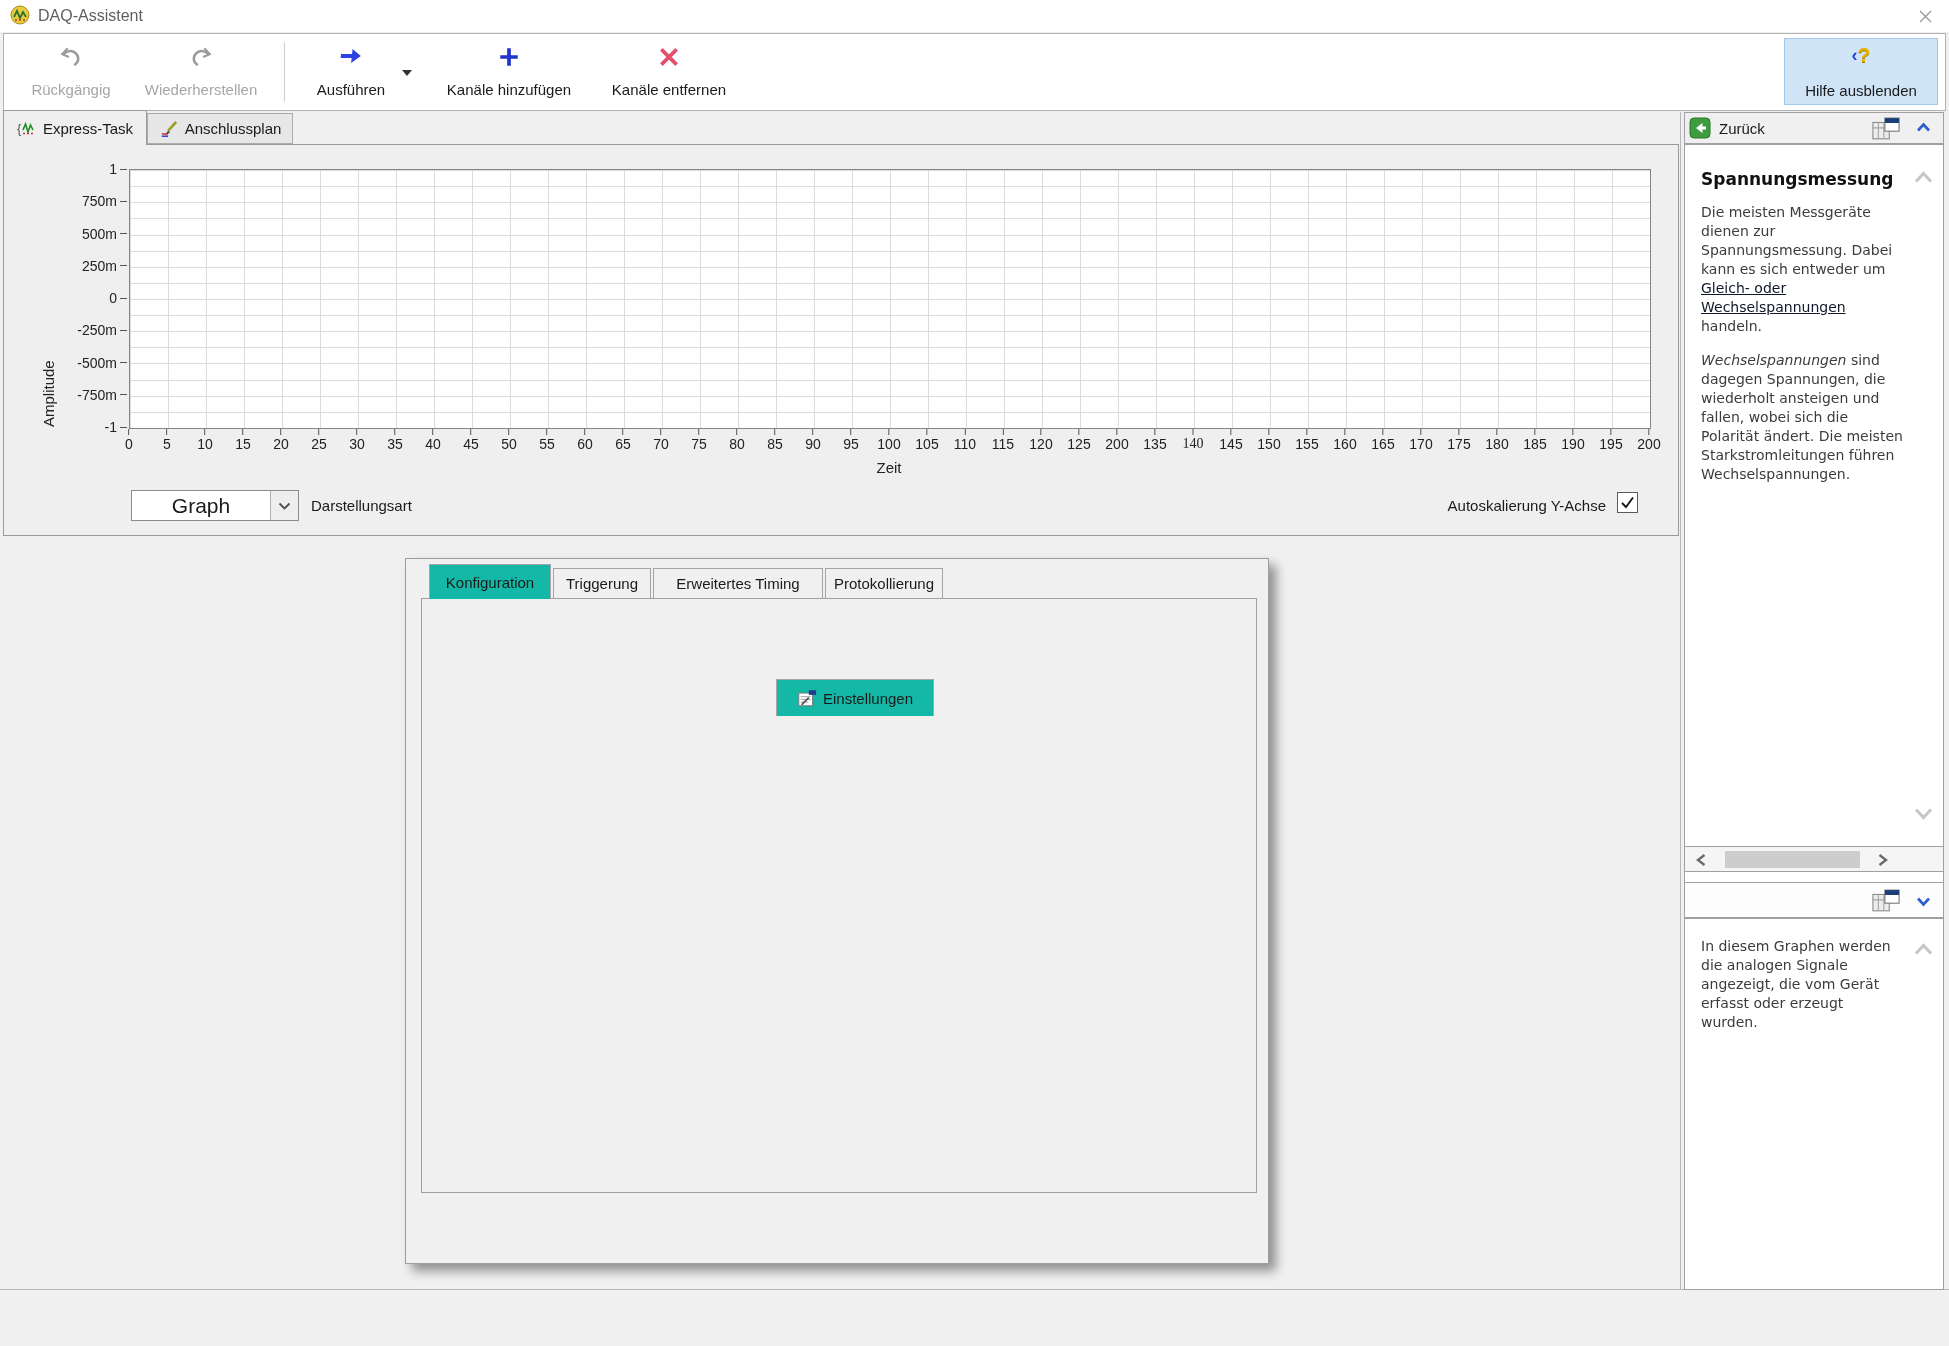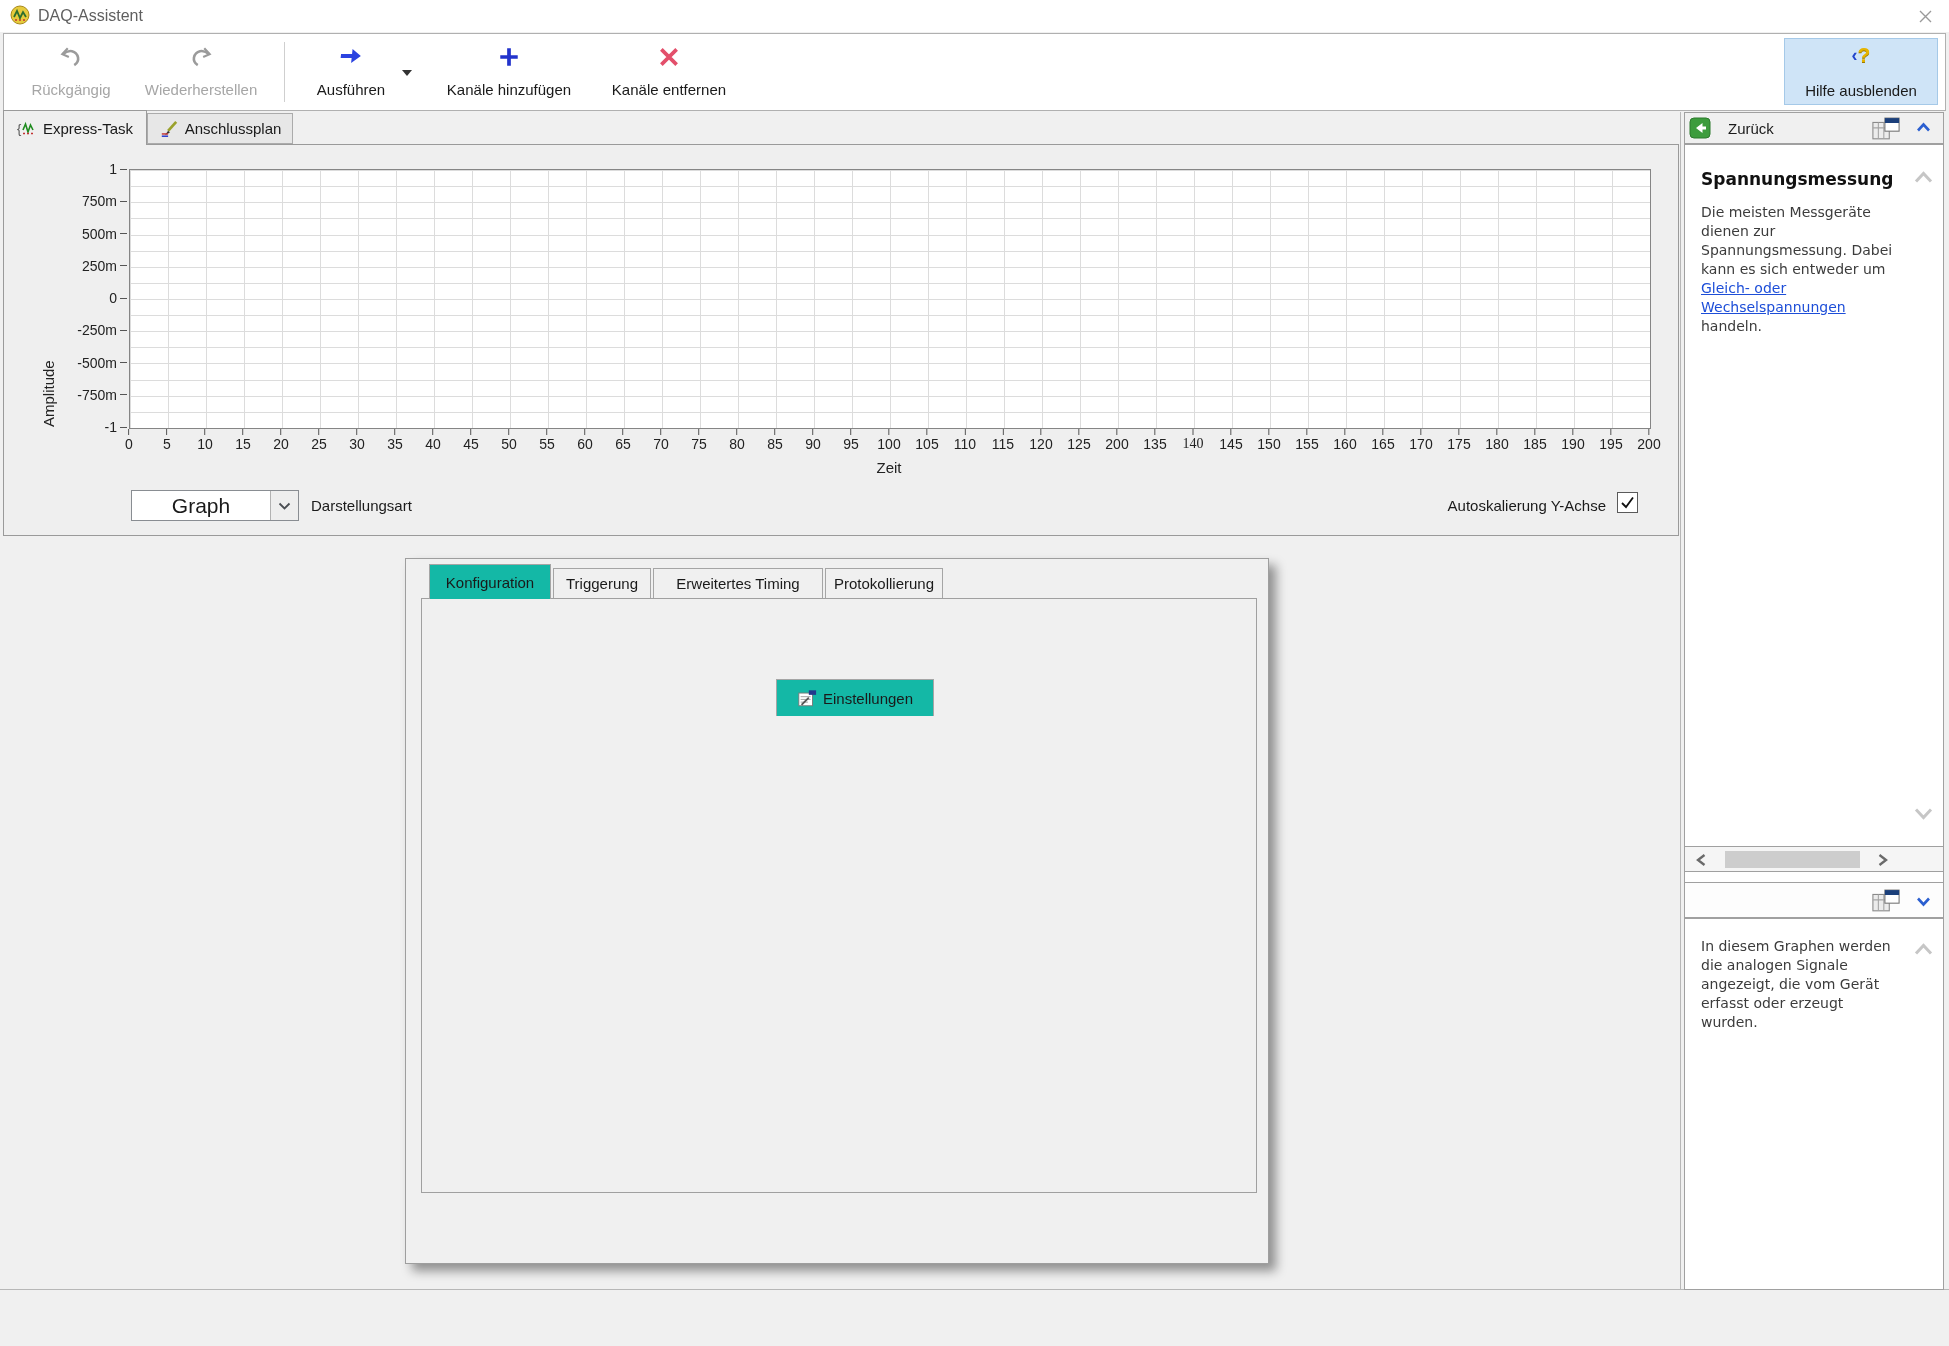--- a/index.html
+++ b/index.html
@@ -91,21 +91,21 @@
   .hp-sec{position:absolute;left:0;width:260px;border:1px solid #a0a0a0;box-sizing:border-box;}
   #hp-topbar{top:0;height:32px;background:#f0f0f0;display:flex;align-items:center;}
   #hp-content1{top:32px;height:814px;background:#fff;font-family:"DejaVu Sans",sans-serif;}
   #hp-hscroll{top:734px;height:26px;background:#f5f5f5;}
   #hp-header2{top:770px;height:36px;background:#fdfdfd;}
   #hp-content2{top:806px;height:372px;background:#fff;font-family:"DejaVu Sans",sans-serif;}
   #hp-content1 .inner{padding:24px 40px 0 16px;}
   #hp-content2 .inner{padding:18px 44px 0 16px;}
   .hp-title{font-size:17px;font-weight:bold;color:#111;margin:0 0 14px 0;}
   .hp-p{font-size:14px;line-height:19px;color:#3c3c3c;margin:0 0 15px 0;}
-  .hp-link{color:#1d4ed8;text-decoration:underline;}
+  .hp-link{color:#0f172a;text-decoration:underline;}
   .hp-it{font-style:italic;}
   .scroll-chev{position:absolute;}
 
   
   #footer{left:0;top:1290px;width:1949px;height:56px;background:#f0f0f0;}
   #main-divider-h{left:0;top:1289px;width:1949px;height:1px;background:#b7b7b7;}
   #main-divider-v{left:1680px;top:112px;width:1px;height:1178px;background:#b7b7b7;}
 </style>
 </head>
 <body>
@@ -452,21 +452,21 @@
           <span>1k</span>
         </div>
     </div>
   </div>
 
   <div class="abs" id="main-divider-h"></div>
   <div class="abs" id="main-divider-v"></div>
 
   <div class="abs" id="help-panel">
     <div class="hp-sec" id="hp-topbar">
-      <span style="display:flex;align-items:center;gap:17px;margin-left:4px;cursor:default;">
+      <span style="display:flex;align-items:center;gap:8px;margin-left:4px;cursor:default;">
         <svg width="22" height="22" viewBox="0 0 22 22">
           <rect x="1" y="1" width="20" height="20" rx="4" fill="#3d9c3d" stroke="#2c7a2c"></rect>
           <path d="M13.5 6 L7 11 L13.5 16 V12.6 H17 V9.4 H13.5 Z" fill="#fff"></path>
         </svg>
         <span style="font-size:15px;">Zurück</span>
       </span>
       <span class="abs" style="left:186px;top:4px;">
         <svg width="30" height="24" viewBox="0 0 26 22">
             <rect x="1" y="5" width="15" height="15" fill="#ececec" stroke="#8a8a8a"></rect>
             <path d="M1 10 h15 M6 5 v15 M11 5 v15" stroke="#a5a5a5"></path>
@@ -484,20 +484,21 @@
     <div class="hp-sec" id="hp-content1">
       <svg class="scroll-chev" style="left:228px;top:26px;" width="21" height="13" viewBox="0 0 21 13">
           <path d="M3 10.5 L10.5 2.5 L18 10.5" fill="none" stroke="#c6c6c6" stroke-width="3"></path>
         </svg>
       <svg class="scroll-chev" style="left:228px;top:662px;" width="21" height="13" viewBox="0 0 21 13">
           <path d="M3 2.5 L10.5 10.5 L18 2.5" fill="none" stroke="#c6c6c6" stroke-width="3"></path>
         </svg>
       <div class="inner">
         <p class="hp-title">Spannungsmessung</p>
         <p class="hp-p"><span>Die meisten Messgeräte dienen zur Spannungsmessung. Dabei kann es sich entweder um </span><span class="hp-link">Gleich- oder Wechselspannungen</span><span> handeln.</span></p>
+        <p class="hp-p"><span class="hp-it">Wechselspannungen</span><span> sind dagegen Spannungen, die wiederholt ansteigen und fallen, wobei sich die Polarität ändert. Die meisten Starkstromleitungen führen Wechselspannungen.</span></p>
       </div>
     </div>
 
     <div class="hp-sec" id="hp-hscroll">
       <svg class="abs" style="left:10px;top:6px;" width="12" height="14" viewBox="0 0 12 14">
           <path d="M9.5 2 L3 7 L9.5 12" fill="none" stroke="#6a6a6a" stroke-width="2.4"></path>
         </svg>
       <div class="abs" style="left:40px;top:4px;width:135px;height:17px;background:#cdcdcd;"></div>
       <svg class="abs" style="left:192px;top:6px;" width="12" height="14" viewBox="0 0 12 14">
           <path d="M2.5 2 L9 7 L2.5 12" fill="none" stroke="#6a6a6a" stroke-width="2.4"></path>

